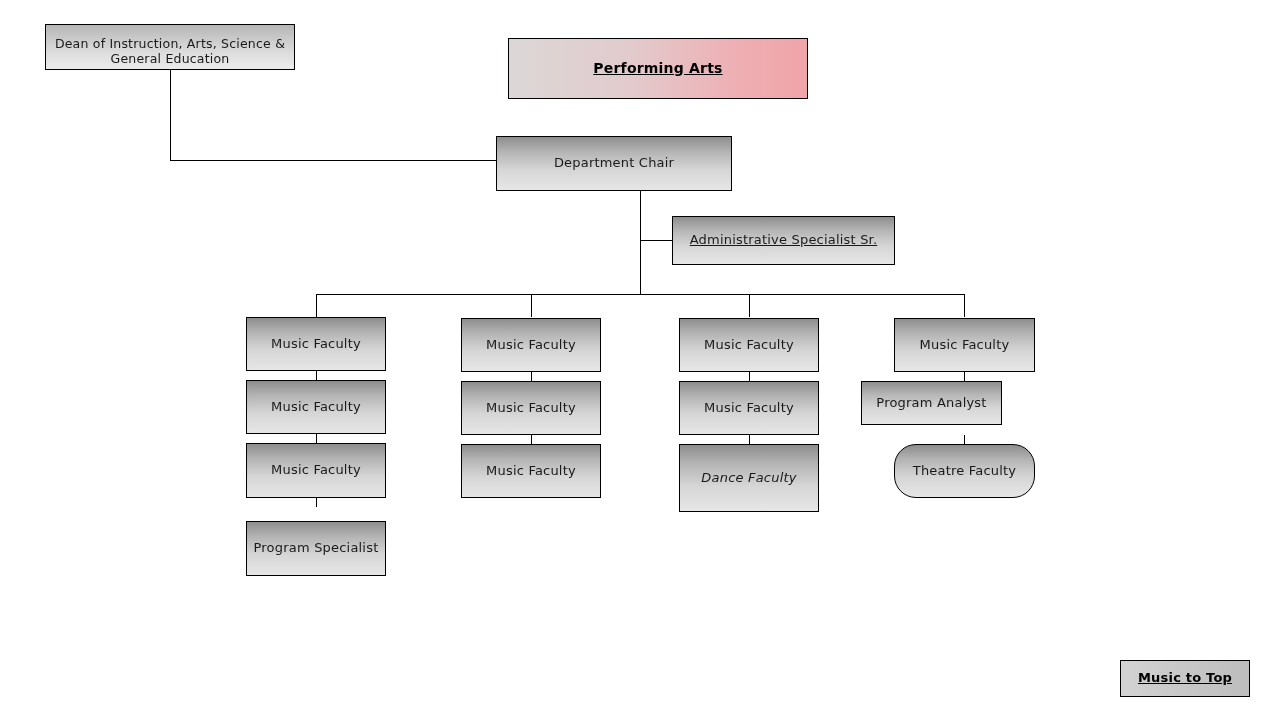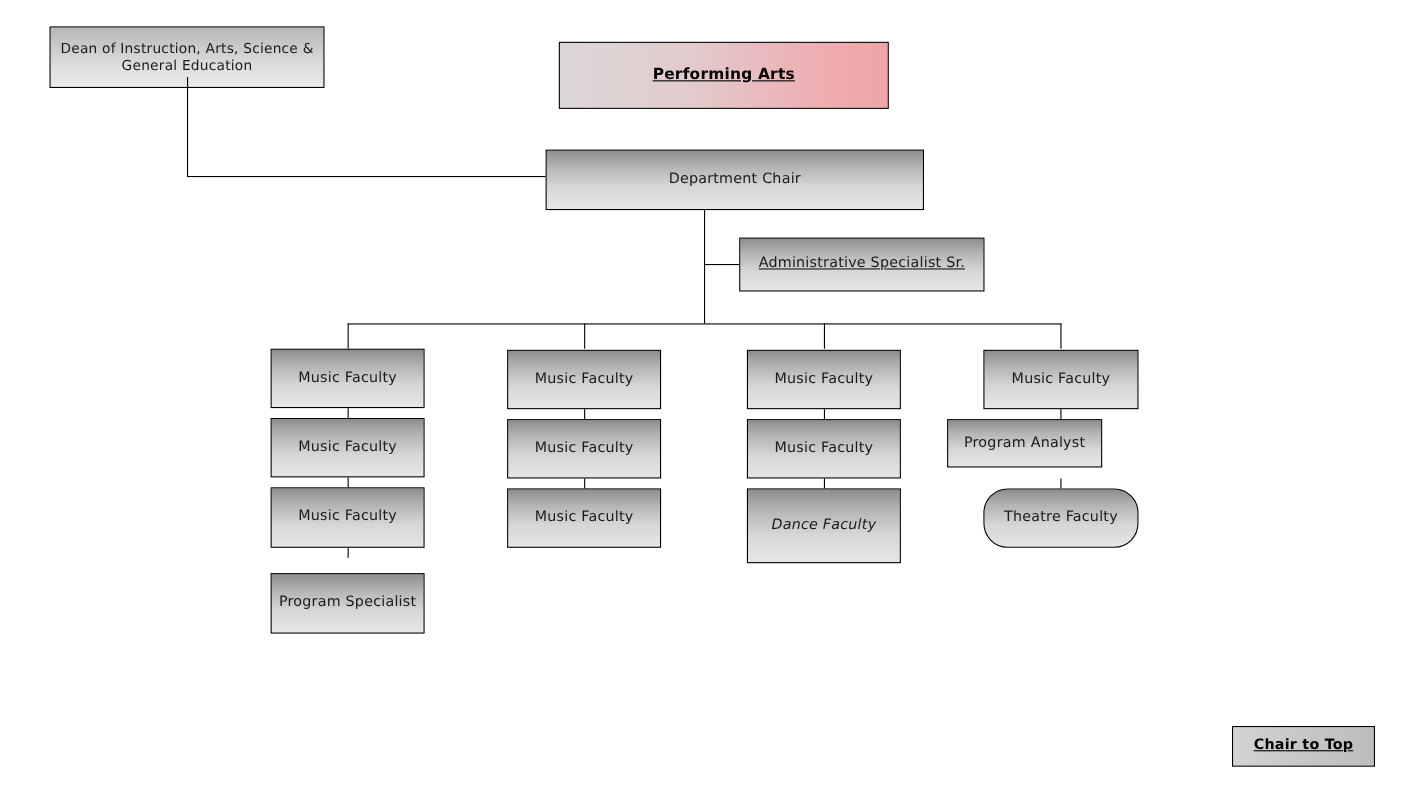--- a/index.html
+++ b/index.html
@@ -76,29 +76,29 @@
     background: #000000;
   }
   .conn.h { height: 1px; }
   .conn.v { width: 1px; }
 </style>
 </head>
 <body>
 
 <div id="chart-canvas">
 
-  <div class="node dean" style="left:45px; top:24px; width:250px; height:56px;">
+  <div class="node dean" style="left:45px; top:24px; width:250px; height:46px;align-items:flex-end;">
     <span class="node-label">Dean of Instruction, Arts, Science &amp; General Education</span>
   </div>
 
   <div class="node title-banner" style="left:508px; top:38px; width:300px; height:61px;">
     <span class="node-label">Performing Arts</span>
   </div>
 
-  <div class="node" style="left:496px; top:136px; width:344px; height:55px;">
+  <div class="node" style="left:496px; top:136px; width:236px; height:55px;">
     <span class="node-label">Department Chair</span>
   </div>
 
   <div class="node" style="left:672px; top:216px; width:223px; height:49px;text-decoration:underline;">
     <span class="node-label">Administrative Specialist Sr.</span>
   </div>
 
   <div class="conn v" style="left:170px; top:70px; height:90px;"></div>
   <div class="conn h" style="left:170px; top:160px; width:326px;"></div>
 
@@ -158,16 +158,16 @@
   <div class="conn v" style="left:964px; top:372px; height:9px;"></div>
   <div class="node" style="left:861px; top:381px; width:141px; height:44px;">
     <span class="node-label">Program Analyst</span>
   </div>
   <div class="conn v" style="left:964px; top:435px; height:9px;"></div>
   <div class="node" style="left:894px; top:444px; width:141px; height:54px;border-radius:22px;">
     <span class="node-label">Theatre Faculty</span>
   </div>
 
   <div class="node return-btn" style="left:1120px; top:660px; width:130px; height:37px;">
-    <span class="node-label">Chair to Top</span>
+    <span class="node-label">Music to Top</span>
   </div>
 
 </div>
 
 </body></html>

